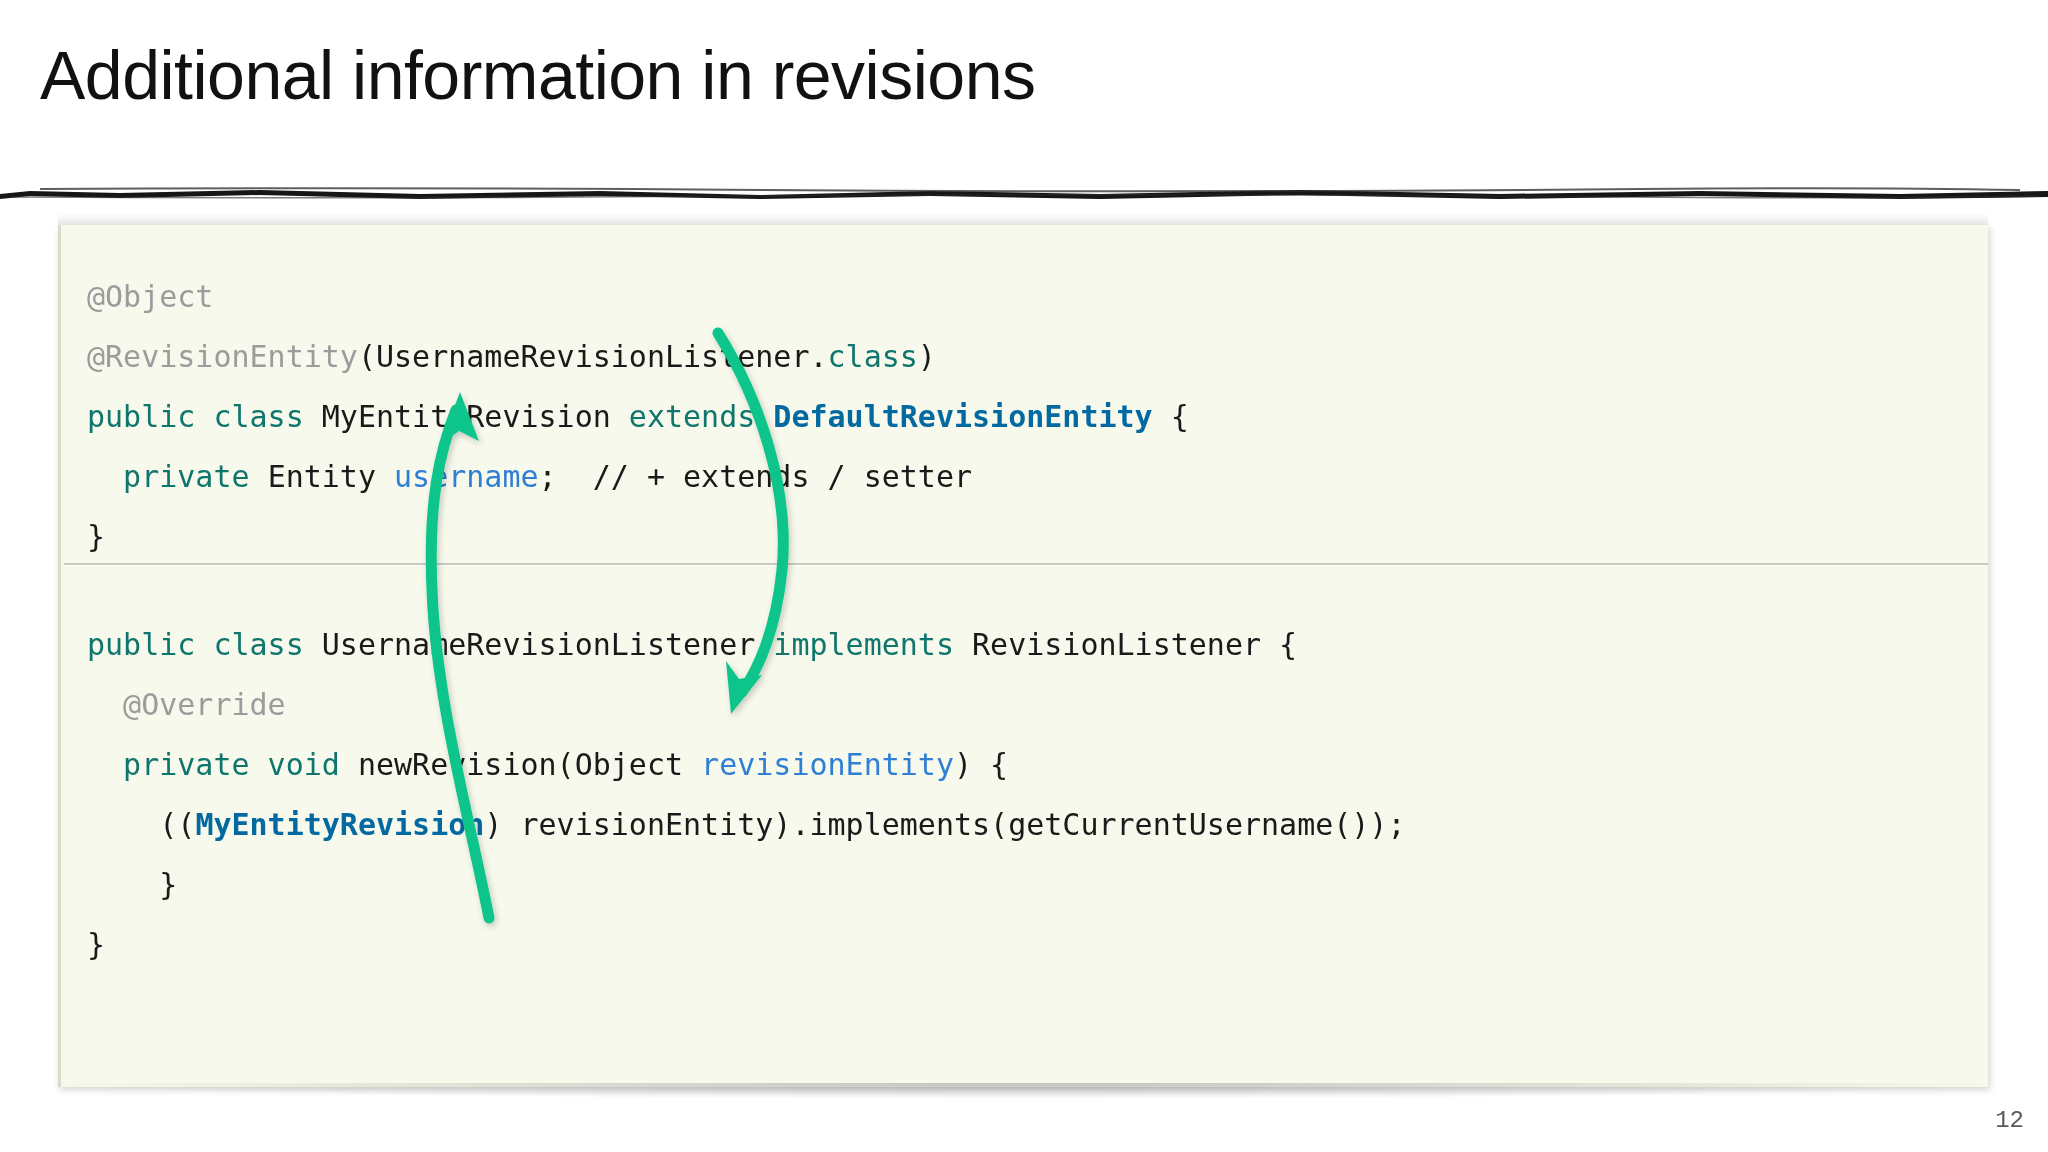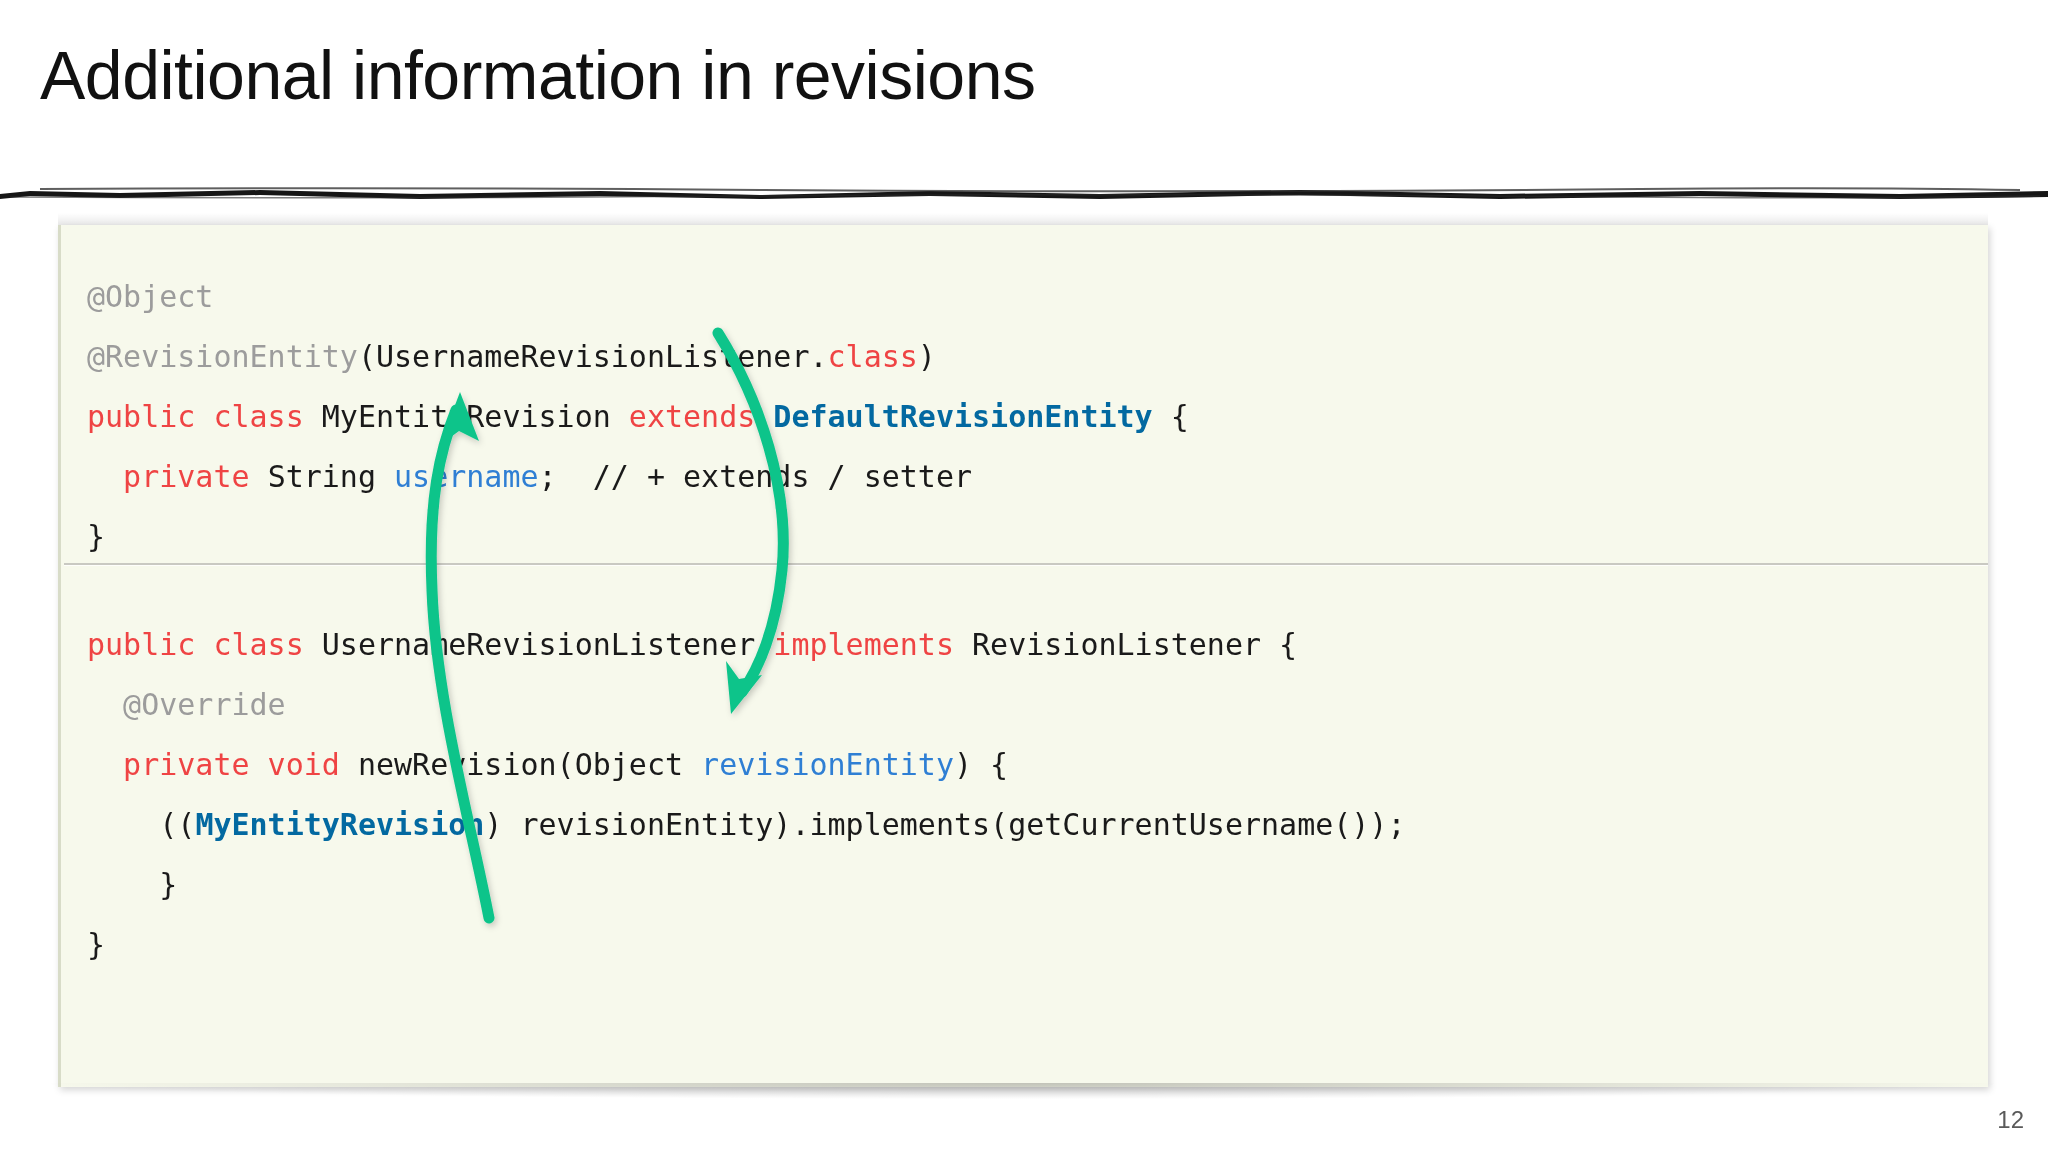--- a/index.html
+++ b/index.html
@@ -88,41 +88,41 @@
     position: absolute;
     left: 3px;
     right: 0;
     top: 338px;
     height: 2px;
     background: #c9c9c2;
     box-shadow: 0 1px 0 rgba(255,255,255,0.8);
   }
 
   
-  .k   { color: #ef4444; }          
+  .k   { color: #0f766e; }          
   .an  { color: #9c9c9c; }          
   .var { color: #2f7fd4; }          
   .b   { font-weight: bold; color:#0369a1; }
   .cm  { color: #1a1a1a; }          
   .pl  { color: #1a1a1a; }
 
   
   .arrows {
     position: absolute;
     left: 0; top: 0;
     width: 2048px; height: 1152px;
     pointer-events: none;
   }
 
   
   .page-number {
     position: absolute;
     right: 24px;
     bottom: 18px;
-    font-family: Liberation Sans, sans-serif;
+    font-family: Liberation Mono, monospace;
     font-size: 24px;
     color: #5a5a5a;
   }
 </style>
 </head>
 <body>
 
 <div class="slide-title">Additional information in revisions</div>
 
 <div class="title-rule">
@@ -135,21 +135,21 @@
 
 <div class="card-shadow-top"></div>
 
 <div class="code-card">
 
   <div class="divider"></div>
 
   <pre class="code-block" id="code-block-entity"><span><span class="an">@Object</span></span>
 <span><span class="an">@RevisionEntity</span><span class="pl">(UsernameRevisionListener.</span><span class="k">class</span><span class="pl">)</span></span>
 <span><span class="k">public class </span><span class="pl">MyEntityRevision </span><span class="k">extends </span><span class="b">DefaultRevisionEntity</span><span class="pl"> {</span></span>
-<span><span class="k">  private </span><span class="pl">String </span><span class="var">username</span><span class="pl">;  </span><span class="cm">// + extends / setter</span></span>
+<span><span class="k">  private </span><span class="pl">Entity </span><span class="var">username</span><span class="pl">;  </span><span class="cm">// + extends / setter</span></span>
 <span><span class="pl">}</span></span>
 <span><span class="pl"> </span></span></pre>
 
   <pre class="code-block" id="code-block-listener"><span><span class="k">public class </span><span class="pl">UsernameRevisionListener </span><span class="k">implements </span><span class="pl">RevisionListener {</span></span>
 <span><span class="an">  @Override</span></span>
 <span><span class="k">  private void </span><span class="pl">newRevision(Object </span><span class="var">revisionEntity</span><span class="pl">) {</span></span>
 <span><span class="pl">    ((</span><span class="b">MyEntityRevision</span><span class="pl">) revisionEntity).implements(getCurrentUsername());</span></span>
 <span><span class="pl">    }</span></span>
 <span><span class="pl">}</span></span></pre>
 </div>

